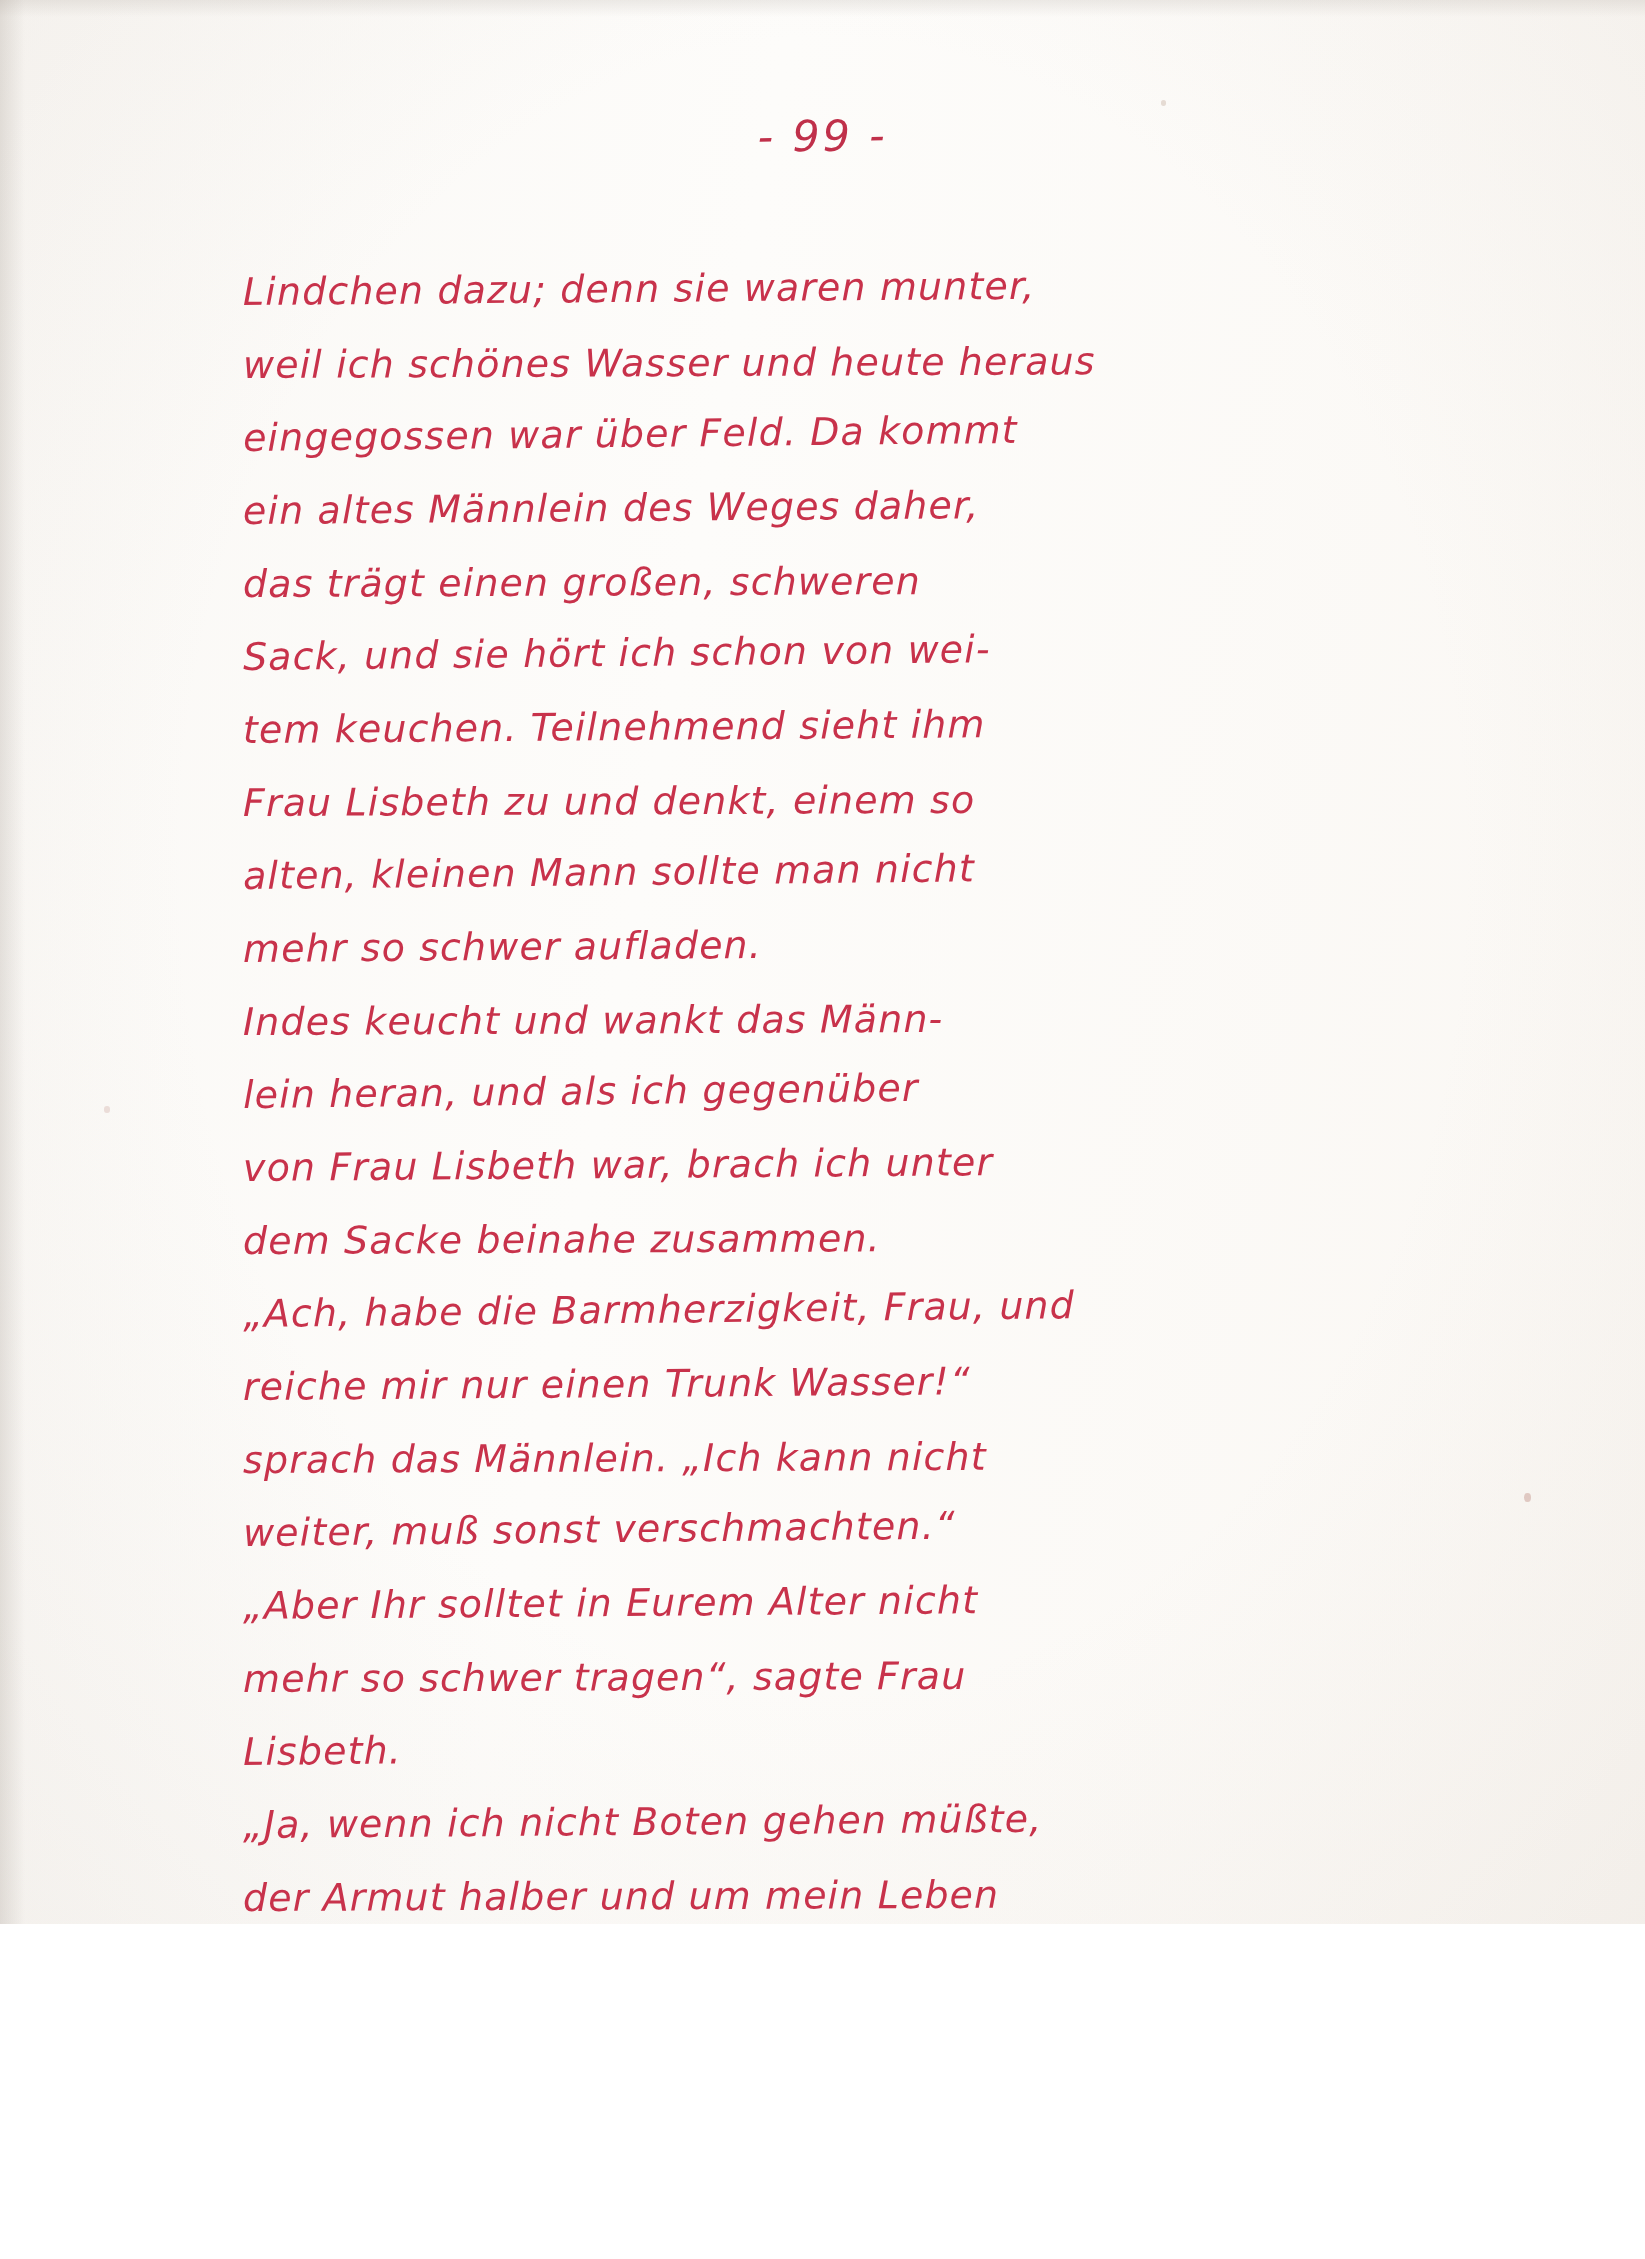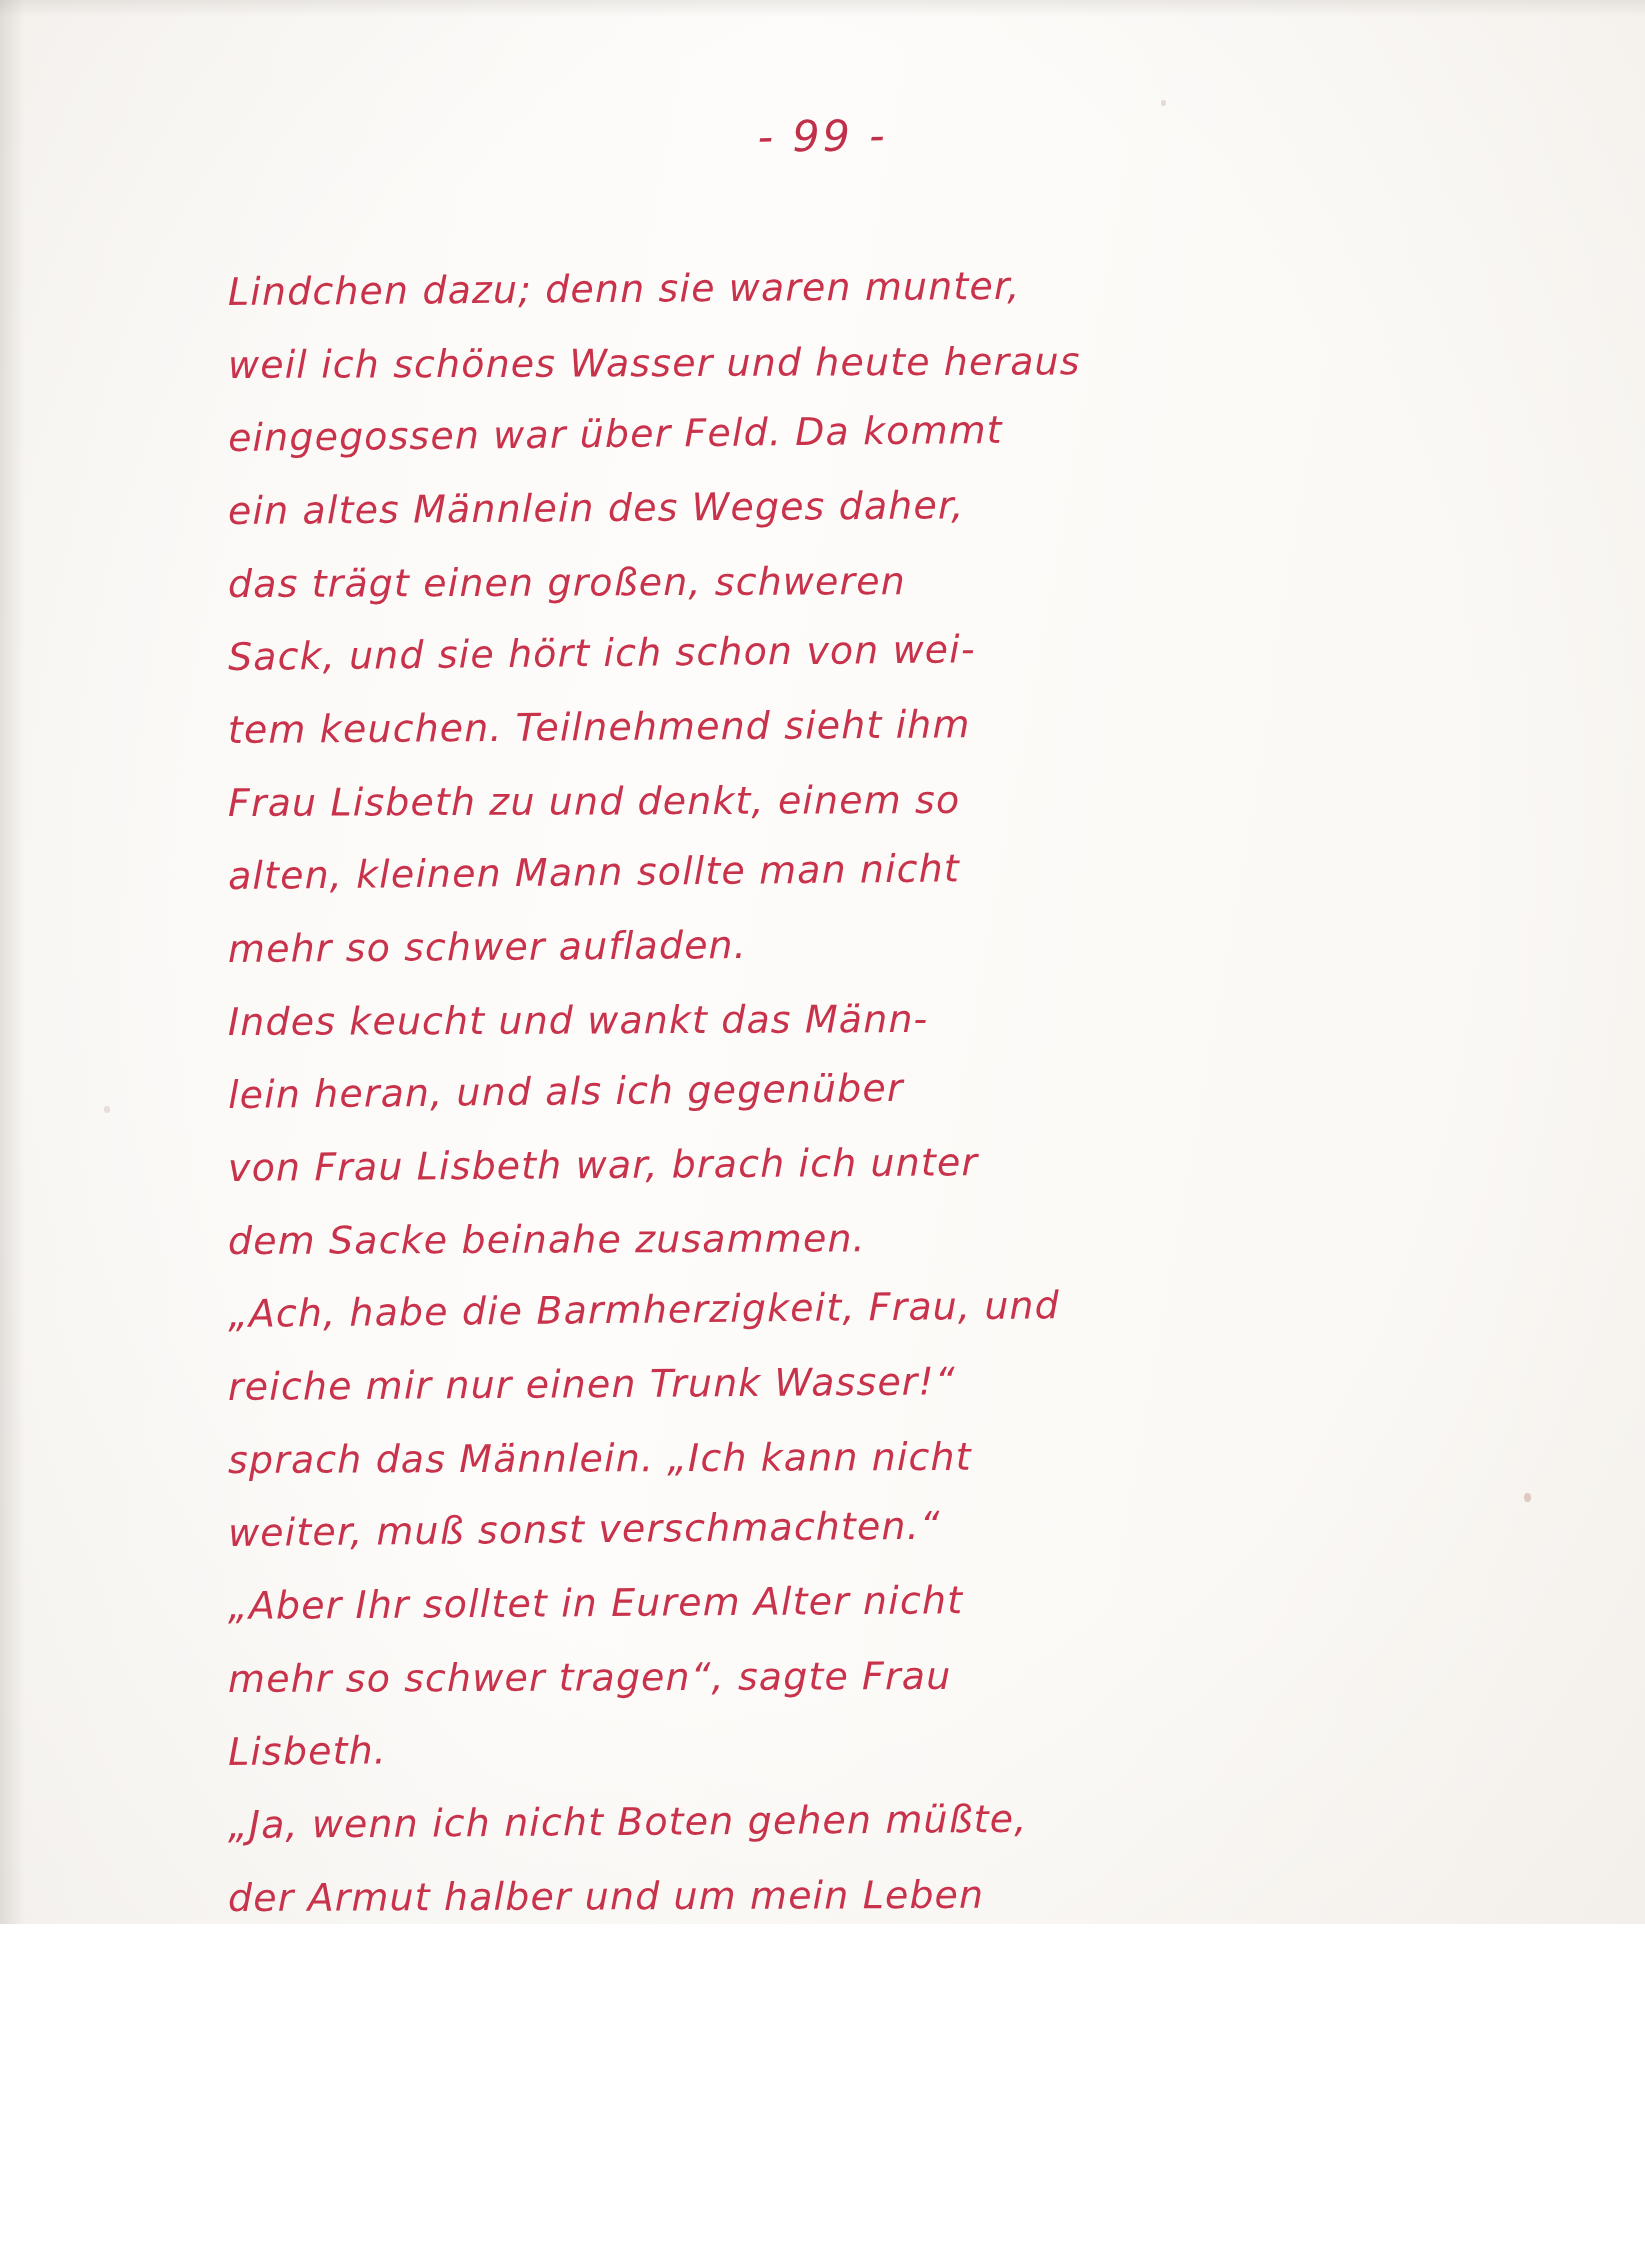--- a/index.html
+++ b/index.html
@@ -61,21 +61,21 @@
     letter-spacing: 2.8px;
     font-family: "DejaVu Sans", sans-serif;
     font-style: italic;
     font-weight: 500;
     transform: rotate(-0.6deg);
   }
 
   .handwriting-body {
     position: absolute;
     top: 256px;
-    left: 228px;
+    left: 243px;
     width: 1186px;
   }
   .hw-line {
     color: #c8324b;
     font-family: "DejaVu Sans", sans-serif;
     font-style: italic;
     font-size: 38px;
     line-height: 73px;
     height: 73px;
     white-space: nowrap;

